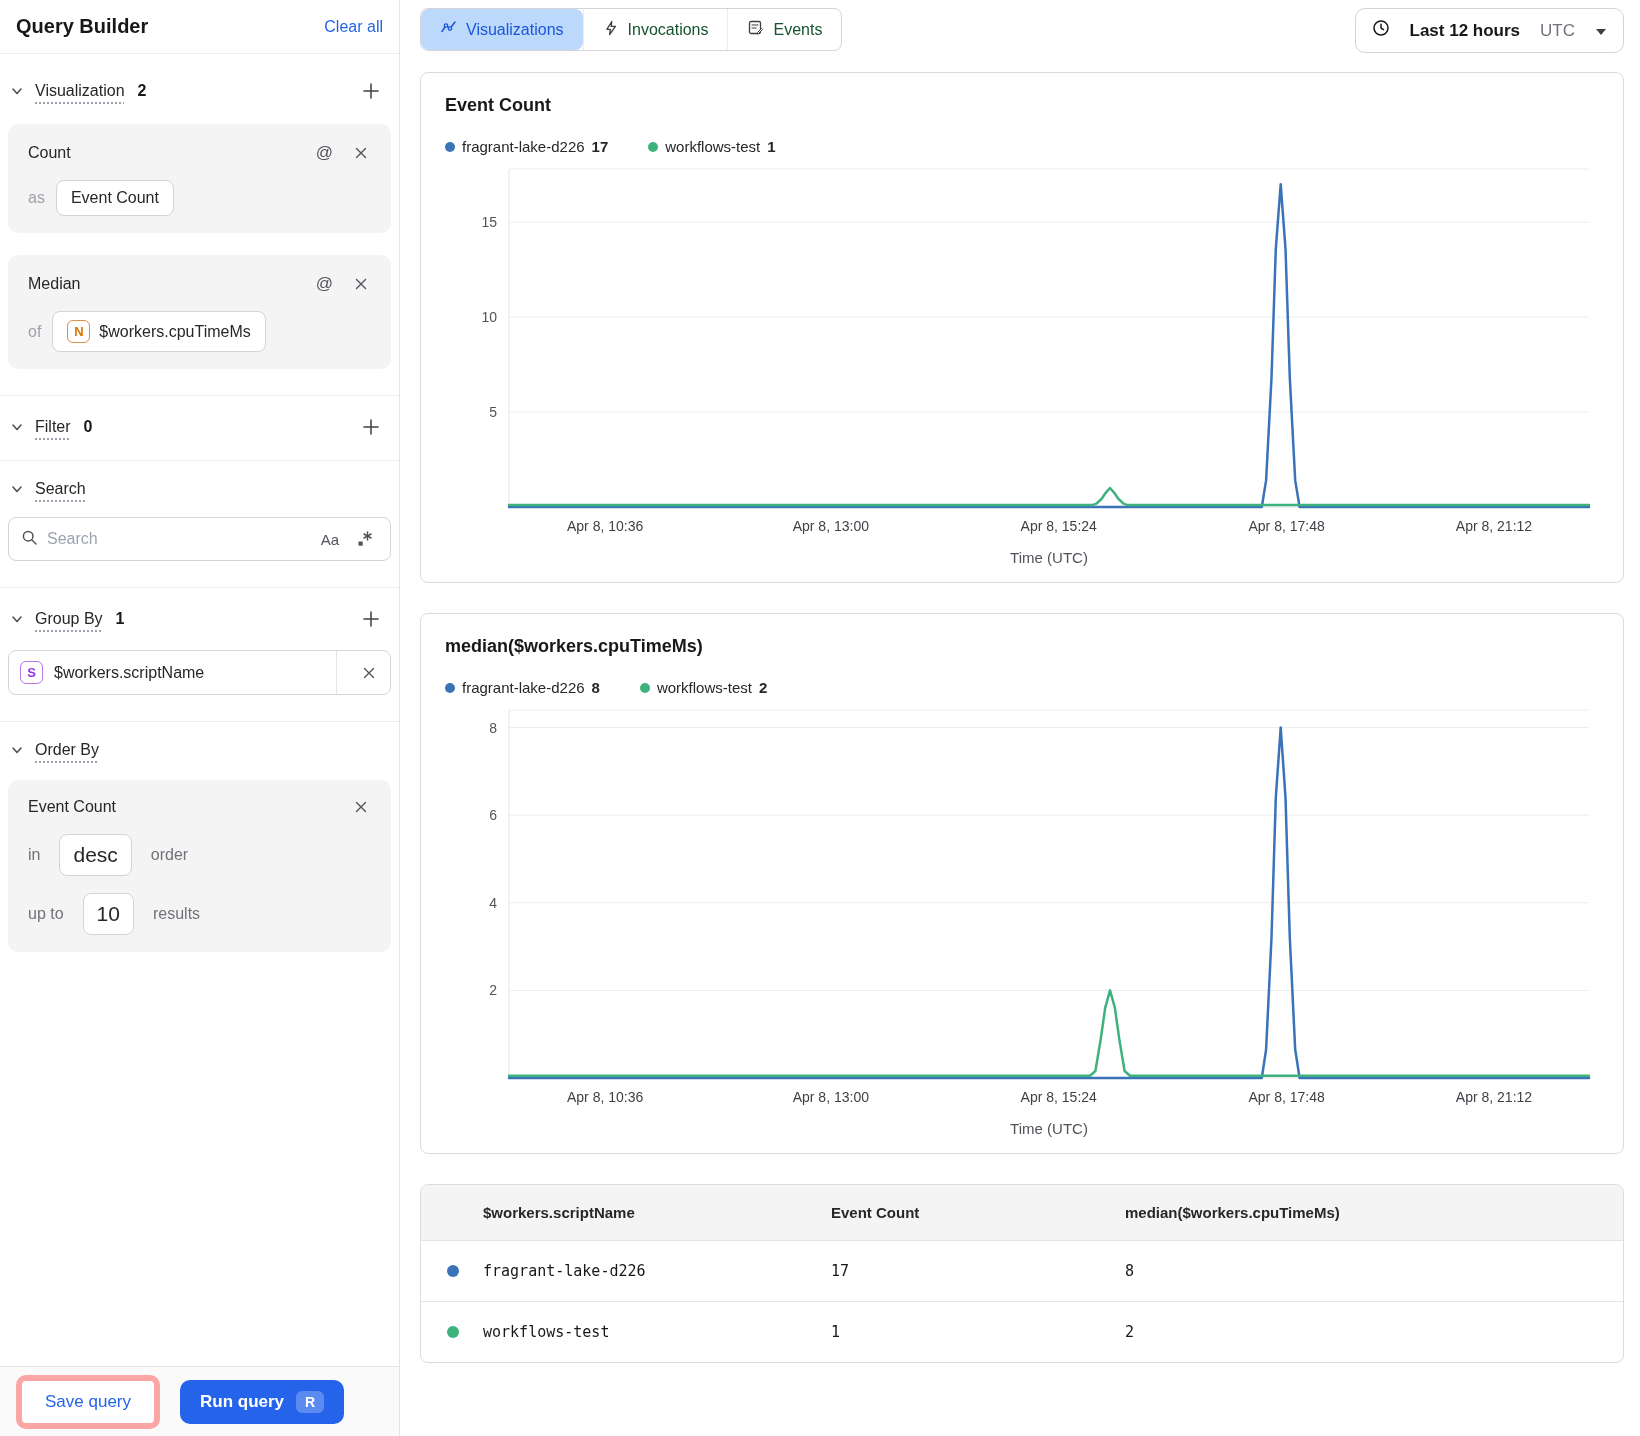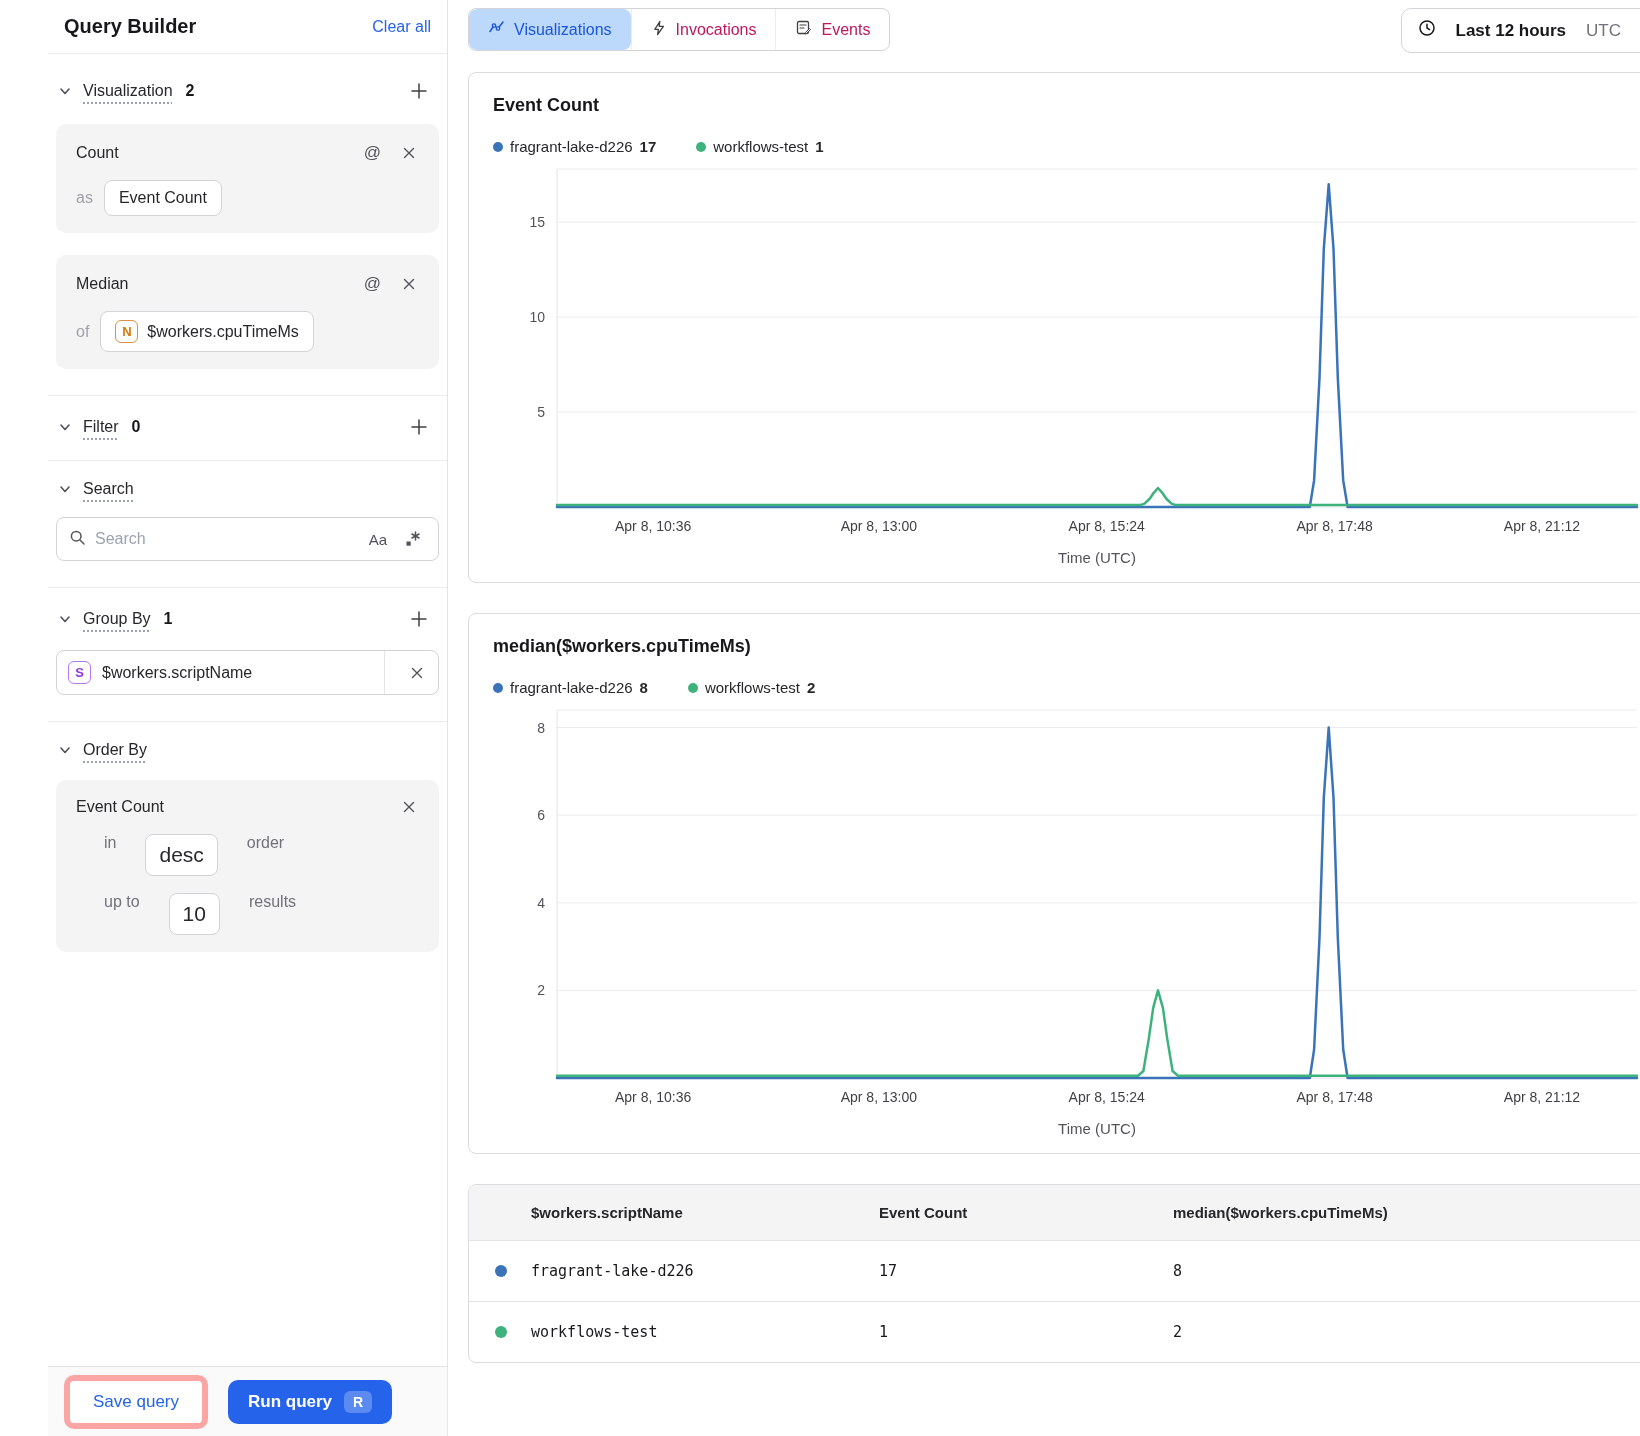--- a/index.html
+++ b/index.html
@@ -1,18 +1,18 @@
 <!DOCTYPE html>
 <html><head>
 <meta charset="utf-8">
 <style>
   * { margin:0; padding:0; box-sizing:border-box; }
   html,body { width:1640px; height:1436px; overflow:hidden; background:#fff;
     font-family:"Liberation Sans", sans-serif; color:#18181b; }
-  .app { display:flex; width:1640px; height:1436px;padding-left:48px; }
+  .app { display:flex; width:1640px; height:1436px; }
 
   
   .sidebar { width:400px; flex:none; border-right:1px solid #e4e4e7; display:flex; flex-direction:column; position:relative; background:#fff; }
   .sidebar-header { display:flex; align-items:center; justify-content:space-between; padding:15px 16px; border-bottom:1px solid #ececf0; }
   .sidebar-title { font-size:20px; font-weight:700; color:#18181b; }
   .link-blue { font-size:16px; color:#2563eb; cursor:pointer; background:none; border:none; font-family:inherit; }
   .sidebar-body { flex:1; overflow:hidden; padding-top:6px; }
   .section { border-bottom:1px solid #ececf0; padding:0 0 4px 0; }
   .section.no-border { border-bottom:none; }
   .section-row { display:flex; align-items:center; gap:9px; padding:19px 16px 17px 8px; }
@@ -36,33 +36,33 @@
   .search-box { margin:2px 8px 22px 8px; border:1px solid #d4d4d8; border-radius:8px; height:44px; display:flex; align-items:center; padding:0 14px 0 12px; gap:9px; background:#fff; }
   .search-box input { border:none; outline:none; flex:1; font-size:16px; font-family:inherit; color:#27272a; background:transparent; }
   .search-box input::placeholder { color:#9ca3af; }
   .aa-toggle { font-size:15px; color:#52525b; background:none; border:none; cursor:pointer; font-family:inherit; margin-right:6px; }
 
   .groupby-item { margin:2px 8px 22px 8px; border:1px solid #d4d4d8; border-radius:8px; height:45px; display:flex; align-items:center; padding-left:11px; gap:11px; background:#fff; }
   .groupby-text { font-size:16px; color:#27272a; flex:1; }
   .gb-divider { width:1px; align-self:stretch; background:#e4e4e7; }
   .gb-x { width:42px; align-self:stretch; display:flex; align-items:center; justify-content:center; background:none; border:none; cursor:pointer; }
 
-  .order-row { display:flex; align-items:flex-start; gap:29px; margin-top:17px;margin-left:28px; }
+  .order-row { display:flex; align-items:center; gap:19px; margin-top:17px; }
   .small-box { background:#fff; border:1px solid #d4d4d8; border-radius:8px; padding:8px 13px; font-size:21px; color:#27272a; cursor:pointer; }
 
   .sidebar-footer { position:absolute; bottom:0; left:0; right:0; height:70px; border-top:1px solid #e4e4e7; background:#fafafa; display:flex; align-items:center; gap:20px; padding:0 16px; }
   .btn-outline { border:6px solid #fca5a5; color:#2563eb; background:#fff; border-radius:10px; padding:11px 23px; font-size:17px; font-family:inherit; cursor:pointer; }
   .btn-primary { border:none; background:#2563eb; color:#fff; border-radius:10px; padding:11px 20px; font-size:17px; font-weight:600; font-family:inherit; cursor:pointer; display:inline-flex; align-items:center; gap:12px; }
   .kbd-badge { background:rgba(255,255,255,.25); border-radius:6px; padding:3px 9px; font-size:14px; font-weight:600; }
 
   
   .main { flex:1; padding:8px 16px 0 20px; background:#fff; }
   .main-header { display:flex; align-items:flex-start; justify-content:space-between; margin-bottom:19px; }
   .tab-group { display:flex; border:1px solid #d4d4d8; border-radius:8px; overflow:hidden; background:#fff; }
-  .tab { display:flex; align-items:center; gap:9px; padding:10px 19px; font-size:16px; color:#be185d; background:none; border:none; cursor:pointer; font-family:inherit; }
+  .tab { display:flex; align-items:center; gap:9px; padding:10px 19px; font-size:16px; color:#14532d; background:none; border:none; cursor:pointer; font-family:inherit; }
   .tab + .tab { border-left:1px solid #ececf0; }
   .tab.active { background:#bcd8fb; color:#1a56db; border-radius:8px; font-weight:500; }
   .time-btn { display:flex; align-items:center; gap:20px; border:1px solid #d4d4d8; border-radius:10px; padding:10px 16px; background:#fff; font-size:17px; cursor:pointer; font-family:inherit; }
   .time-label { font-weight:600; color:#18181b; }
   .time-tz { color:#71717a;text-align:center; }
 
   .chart-card { border:1px solid #dcdce0; border-radius:8px; background:#fff; padding:22px 24px 12px 24px; margin-bottom:30px; }
   .chart-title { font-size:18px; font-weight:700; color:#18181b; }
   .chart-legend { display:flex; gap:40px; margin-top:22px; }
   .legend-item { display:flex; align-items:center; gap:7px; font-size:15px; color:#27272a; }

